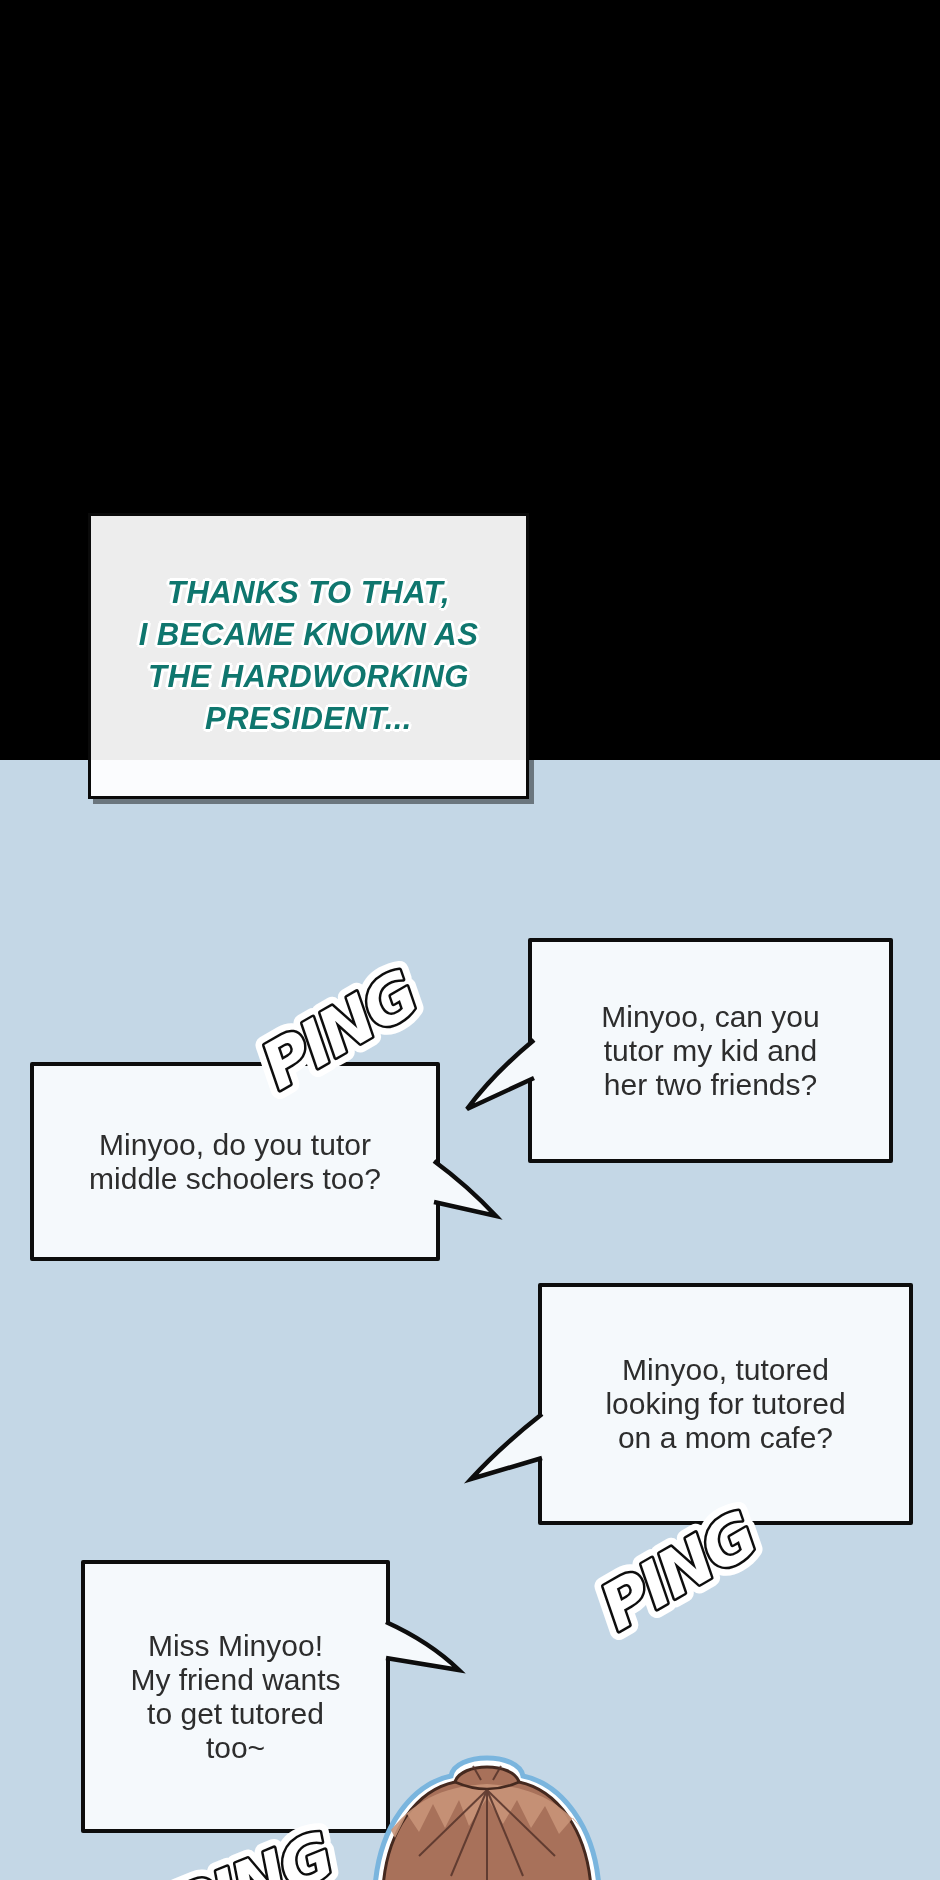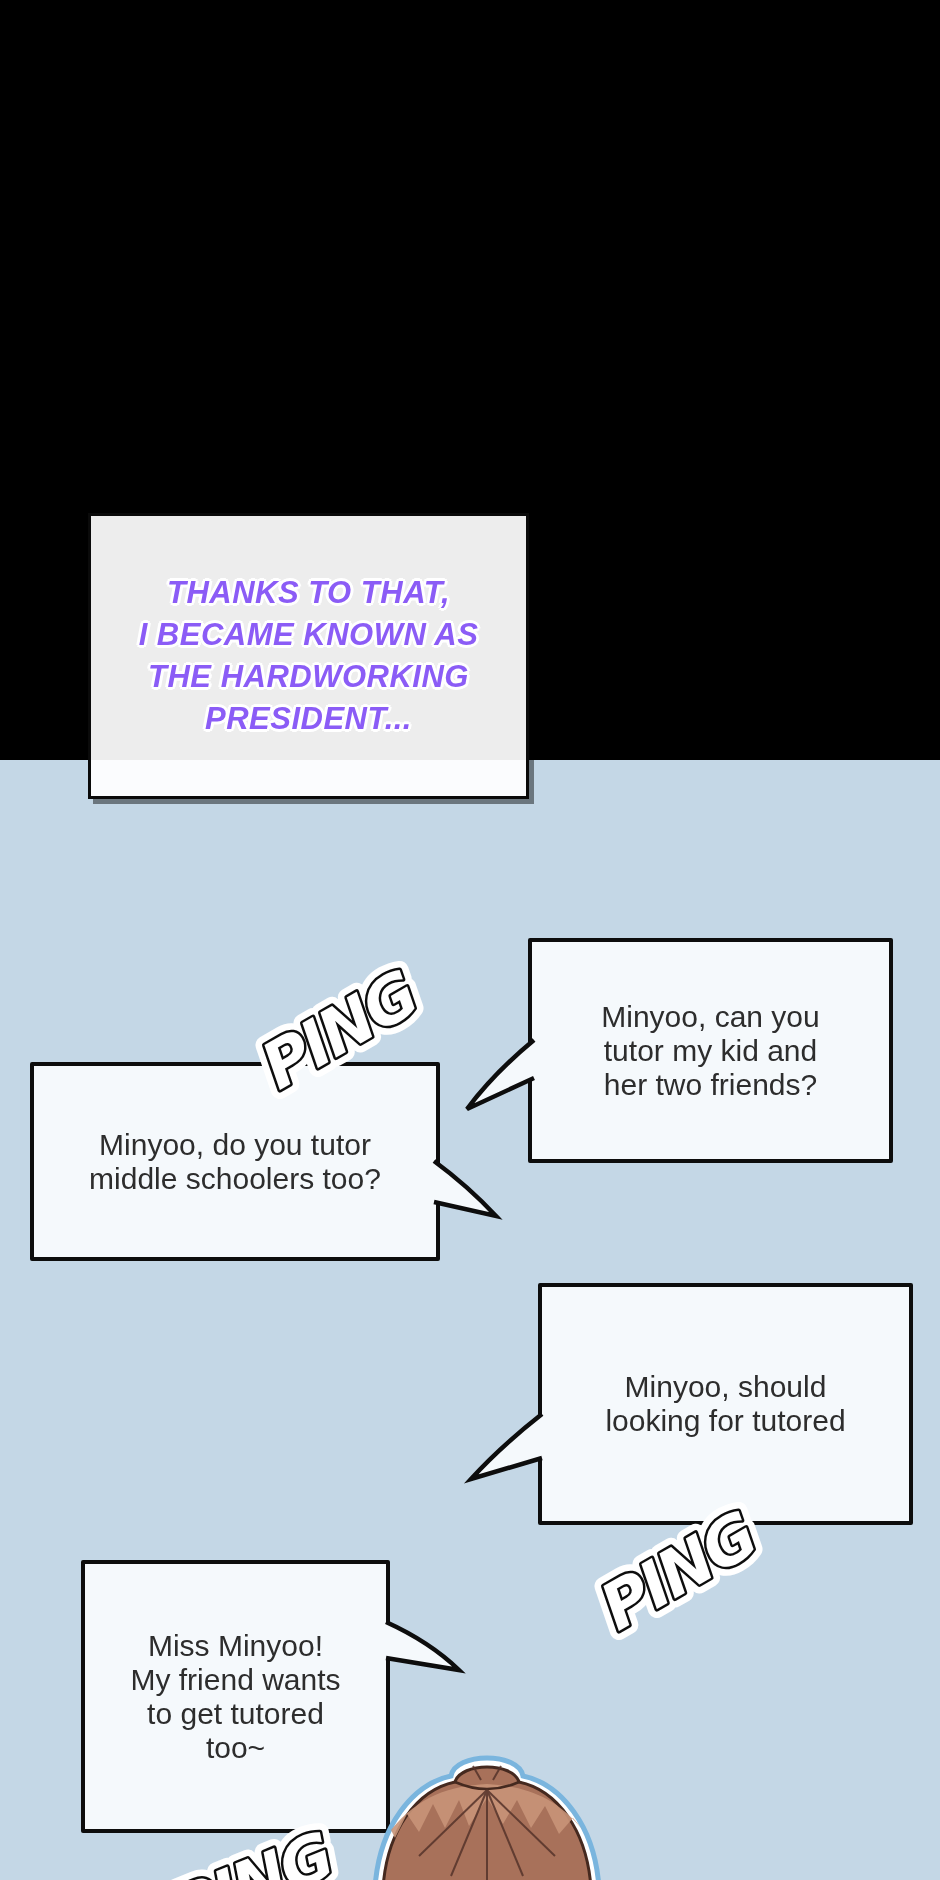--- a/index.html
+++ b/index.html
@@ -6,21 +6,21 @@
   .page{position:relative;width:940px;height:1880px;overflow:hidden;
         font-family:"Liberation Sans",sans-serif;background:#000;}
   .bg-black{position:absolute;left:0;top:0;width:940px;height:760px;background:#000;}
   .bg-blue{position:absolute;left:0;top:760px;width:940px;height:1120px;background:#c4d7e6;}
 
   .caption{position:absolute;left:88px;top:513px;width:441px;height:286px;
            box-sizing:border-box;border:3px solid #0a0a0a;background:rgba(255,255,255,0.93);
            box-shadow:5px 5px 0 rgba(0,0,0,0.45);
            display:flex;flex-direction:column;align-items:center;justify-content:center;}
   .caption .cline{font-weight:bold;font-style:italic;font-size:31px;line-height:42px;
-           color:#8b5cf6;letter-spacing:0.5px;white-space:nowrap;
+           color:#0f766e;letter-spacing:0.5px;white-space:nowrap;
            text-shadow:-2px -2px 0 #fff,2px -2px 0 #fff,-2px 2px 0 #fff,2px 2px 0 #fff,
                         0 -3px 0 #fff,0 3px 0 #fff,-3px 0 0 #fff,3px 0 0 #fff;}
 
   .bubble{position:absolute;box-sizing:border-box;border:4px solid #0d0d0d;
           background:#f5f9fc;border-radius:2px;
           display:flex;flex-direction:column;align-items:center;justify-content:center;text-align:center;}
   .bubble .bline{font-size:30px;line-height:34px;color:#2d2d2d;white-space:nowrap;}
   #bubble-1{left:528px;top:938px;width:365px;height:225px;}
   #bubble-2{left:30px;top:1062px;width:410px;height:199px;}
   #bubble-3{left:538px;top:1283px;width:375px;height:242px;}
@@ -53,22 +53,23 @@
     <div class="bline">tutor my kid and</div>
     <div class="bline">her two friends?</div>
   </div>
 
   <div class="bubble" id="bubble-2">
     <div class="bline">Minyoo, do you tutor</div>
     <div class="bline">middle schoolers too?</div>
   </div>
 
   <div class="bubble" id="bubble-3">
-    <div class="bline">Minyoo, should</div>
+    <div class="bline">Minyoo, tutored</div>
     <div class="bline">looking for tutored</div>
+    <div class="bline">on a mom cafe?</div>
   </div>
 
   <div class="bubble" id="bubble-4">
     <div class="bline">Miss Minyoo!</div>
     <div class="bline">My friend wants</div>
     <div class="bline">to get tutored</div>
     <div class="bline">too~</div>
   </div>
 
   <svg class="overlay" width="940" height="1880" viewBox="0 0 940 1880">

